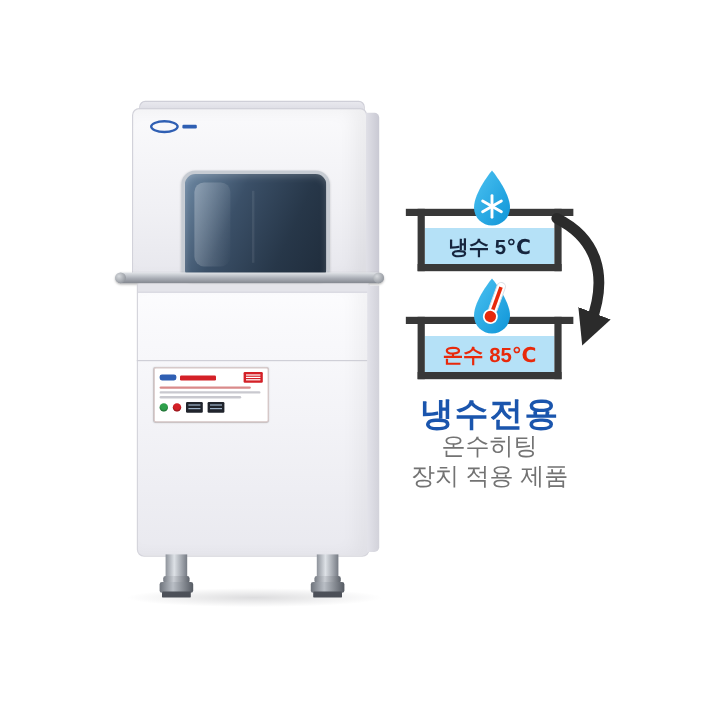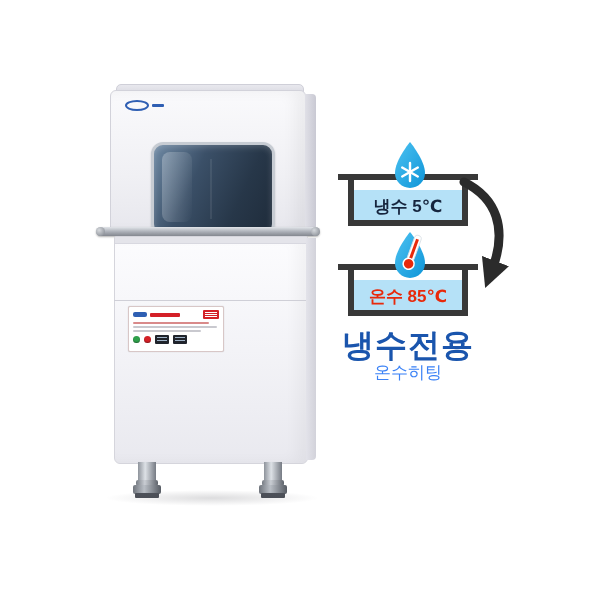--- a/index.html
+++ b/index.html
@@ -83,22 +83,22 @@
 
   
   .tank-cold { left:338px; top:168px; }
   .tank-hot  { left:338px; top:258px; }
   .drop-cold { left:389px; top:140px; }
   .drop-hot  { left:389px; top:230px; }
   .arrow     { left:456px; top:176px; }
   .tank-label { font-family:"Liberation Sans","DejaVu Sans",sans-serif; font-weight:bold; font-size:17px; }
 
   .caption { left:320px; top:330px; width:176px; text-align:center; }
-  .cap-title { font-size:32px; font-weight:800; color:#1a55ad; letter-spacing:1px; line-height:30px; }
-  .cap-line  { font-size:17px; font-weight:500; color:#3b82f6; line-height:25px; }
+  .cap-title { font-size:28px; font-weight:800; color:#1a55ad; letter-spacing:1px; line-height:30px; }
+  .cap-line  { font-size:20px; font-weight:500; color:#737373; line-height:25px; }
 </style>
 </head>
 <body>
 
 <div class="stage">
 
   <div>
     <div class="abs hood-top"></div>
 
     <div class="abs hood">
@@ -209,16 +209,17 @@
       <g transform="rotate(20 21 30)">
         <rect x="17.5" y="4" width="7" height="27" rx="3.5" fill="#ffffff" stroke="#d8dee4" stroke-width="0.8"></rect>
         <rect x="19.5" y="8" width="3" height="21" fill="#e8290b"></rect>
         <circle cx="21" cy="34" r="5.5" fill="#e8290b" stroke="#ffffff" stroke-width="1.5"></circle>
       </g>
     </svg>
 
     <div class="abs caption">
       <div class="cap-title">냉수전용</div>
       <div class="cap-line">온수히팅</div>
+      <div class="cap-line">장치 적용 제품</div>
     </div>
   </div>
 
 </div>
 
 </body></html>

